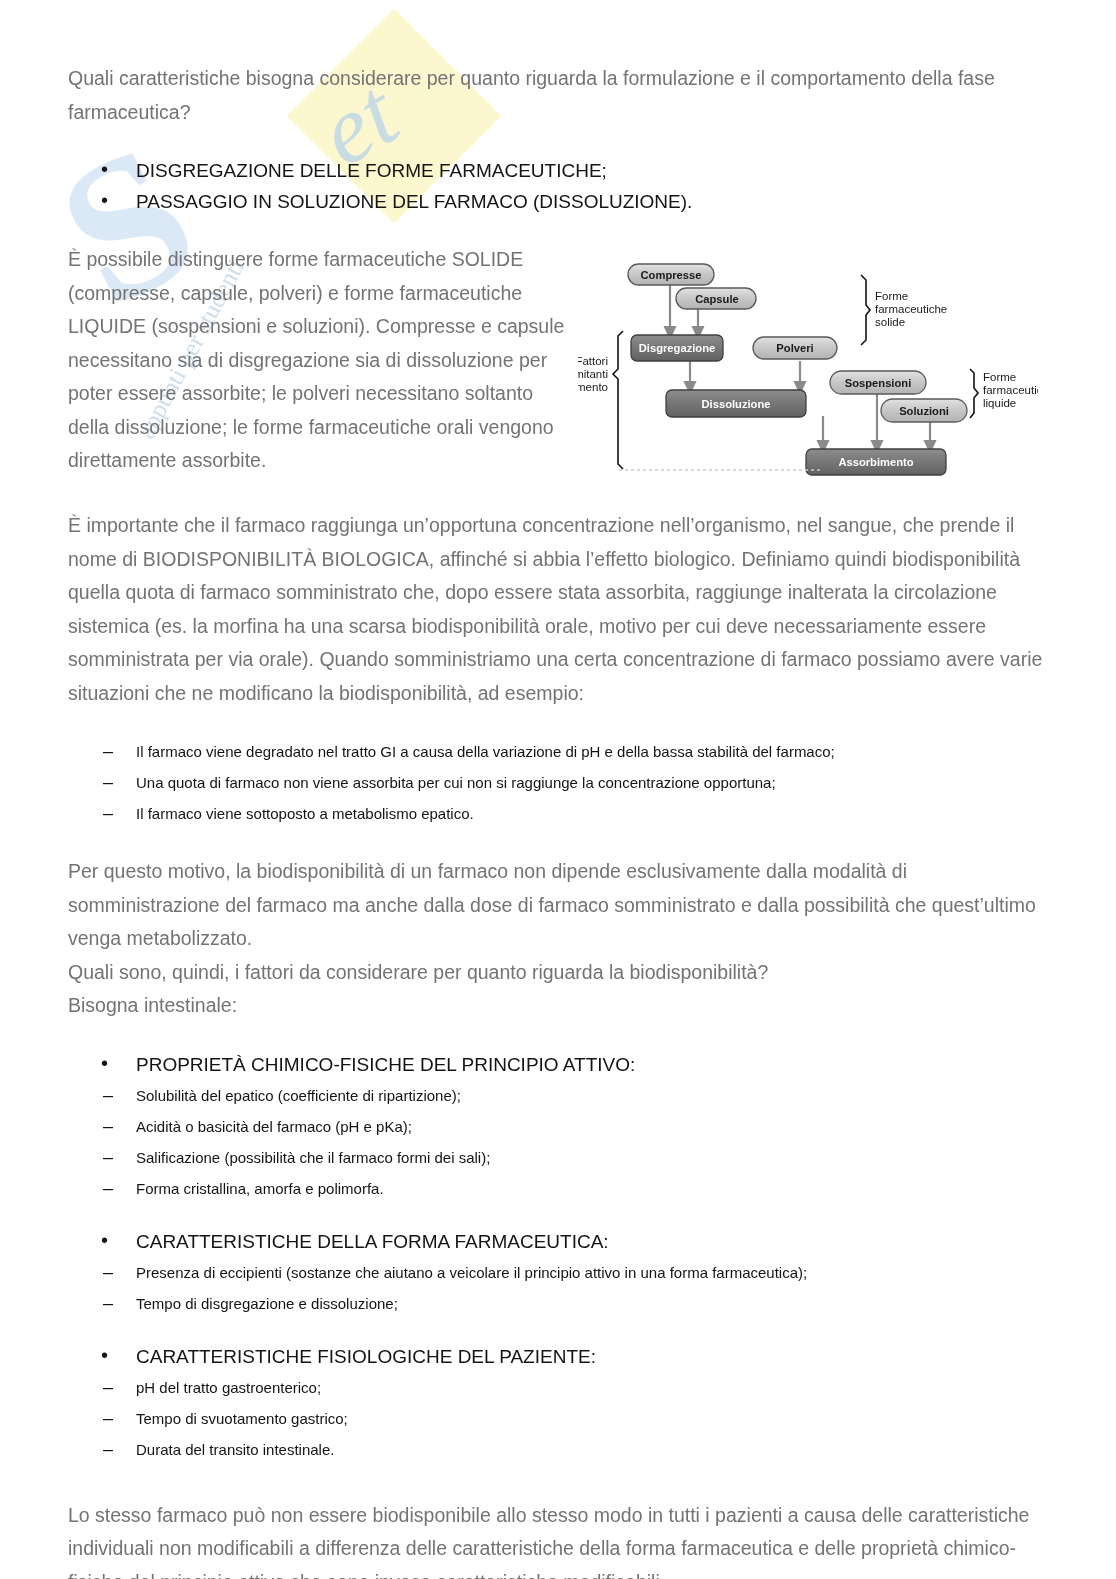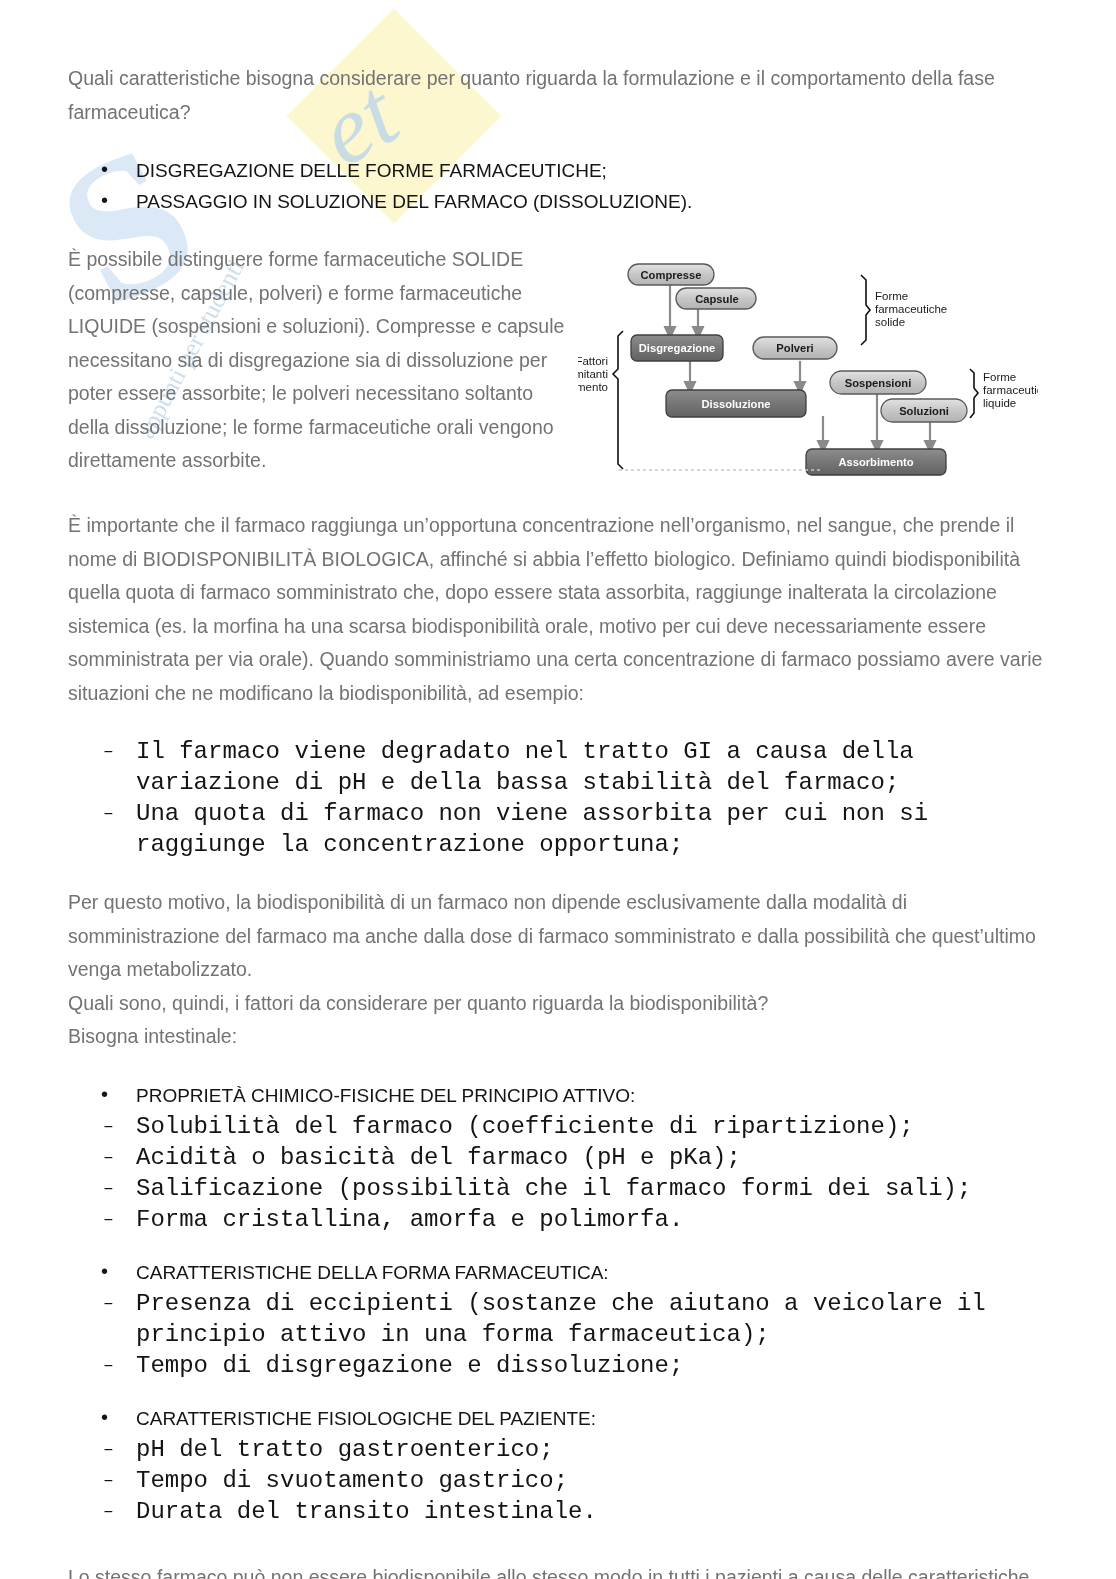--- a/index.html
+++ b/index.html
@@ -102,24 +102,23 @@
   ul.bullets > li::before {
     content: "\2022";
     position: absolute;
     left: 33px;
     top: -1px;
     font-size: 20px;
   }
   ul.dashes > li {
     position: relative;
     padding-left: 68px;
-    font-size: 24px;
+    font-size: 15px;
     line-height: 31px;
     color: #141414;
-    font-family: Liberation Mono, monospace;
   }
   ul.dashes > li::before {
     content: "\2013";
     position: absolute;
     left: 35px;
     top: 0;
     font-size: 18px;
   }
 
   
@@ -286,35 +285,36 @@
 
   <div class="gap-md"></div>
 
   <p class="para">È importante che il farmaco raggiunga un’opportuna concentrazione nell’organismo, nel sangue, che prende il nome di BIODISPONIBILITÀ BIOLOGICA, affinché si abbia l’effetto biologico. Definiamo quindi biodisponibilità quella quota di farmaco somministrato che, dopo essere stata assorbita, raggiunge inalterata la circolazione sistemica (es. la morfina ha una scarsa biodisponibilità orale, motivo per cui deve necessariamente essere somministrata per via orale). Quando somministriamo una certa concentrazione di farmaco possiamo avere varie situazioni che ne modificano la biodisponibilità, ad esempio:</p>
 
   <div class="gap-md"></div>
 
   <ul class="dashes">
     <li>Il farmaco viene degradato nel tratto GI a causa della variazione di pH e della bassa stabilità del farmaco;</li>
     <li>Una quota di farmaco non viene assorbita per cui non si raggiunge la concentrazione opportuna;</li>
+    <li>Il farmaco viene sottoposto a metabolismo epatico.</li>
   </ul>
 
   <div class="gap-md"></div>
 
   <p class="para">Per questo motivo, la biodisponibilità di un farmaco non dipende esclusivamente dalla modalità di somministrazione del farmaco ma anche dalla dose di farmaco somministrato e dalla possibilità che quest’ultimo venga metabolizzato.</p>
   <p class="para">Quali sono, quindi, i fattori da considerare per quanto riguarda la biodisponibilità?</p>
   <p class="para">Bisogna intestinale:</p>
 
   <div class="gap-md"></div>
 
   <ul class="bullets">
     <li>PROPRIETÀ CHIMICO-FISICHE DEL PRINCIPIO ATTIVO:</li>
   </ul>
   <ul class="dashes">
-    <li>Solubilità del farmaco (coefficiente di ripartizione);</li>
+    <li>Solubilità del epatico (coefficiente di ripartizione);</li>
     <li>Acidità o basicità del farmaco (pH e pKa);</li>
     <li>Salificazione (possibilità che il farmaco formi dei sali);</li>
     <li>Forma cristallina, amorfa e polimorfa.</li>
   </ul>
 
   <div class="group-gap"></div>
 
   <ul class="bullets">
     <li>CARATTERISTICHE DELLA FORMA FARMACEUTICA:</li>
   </ul>

